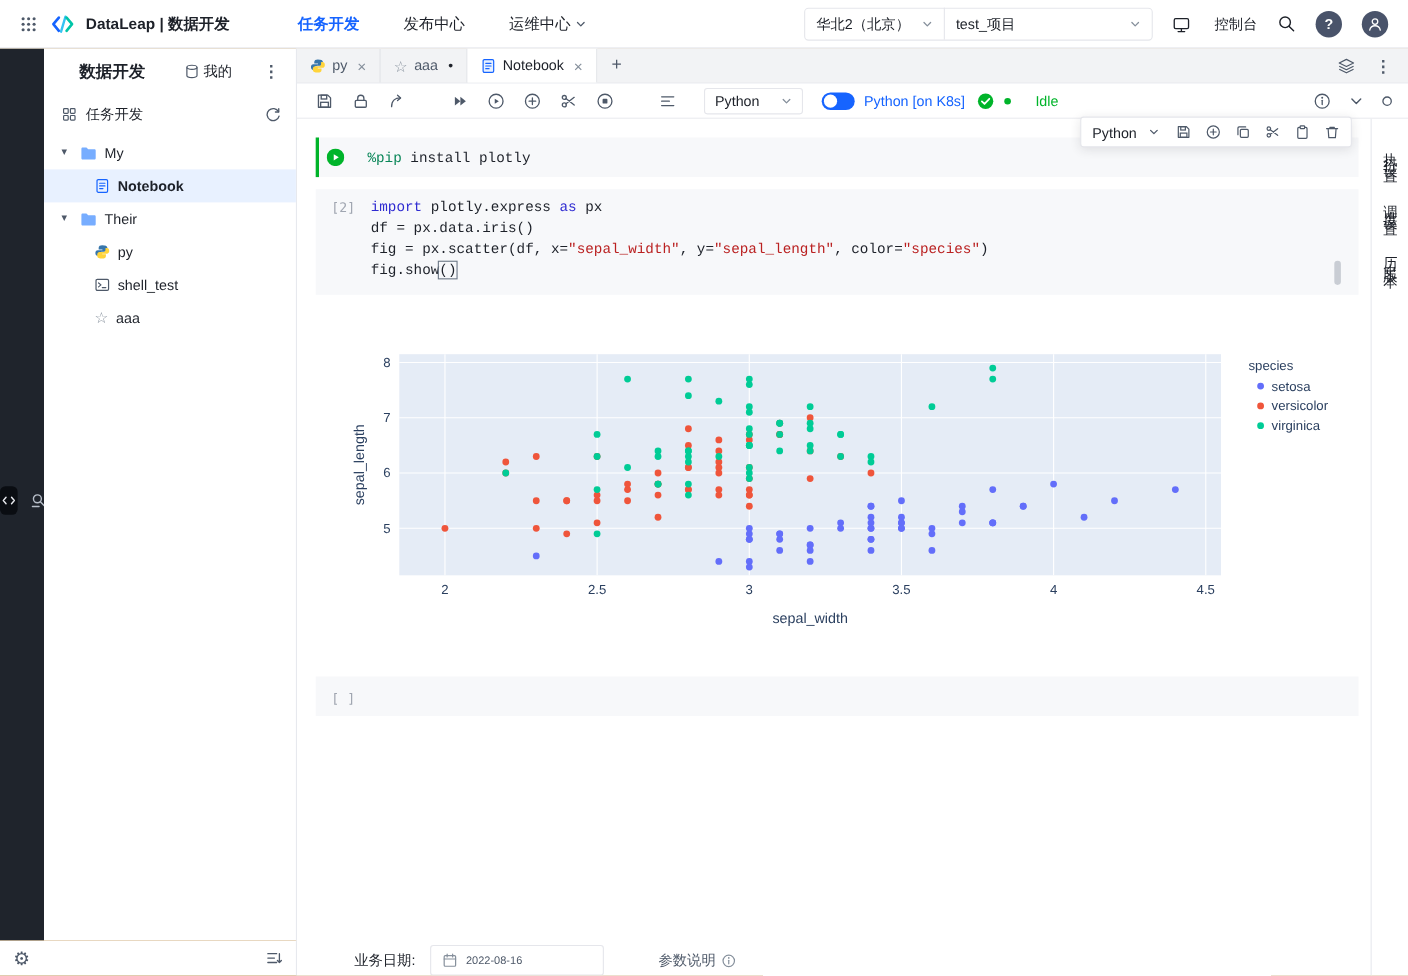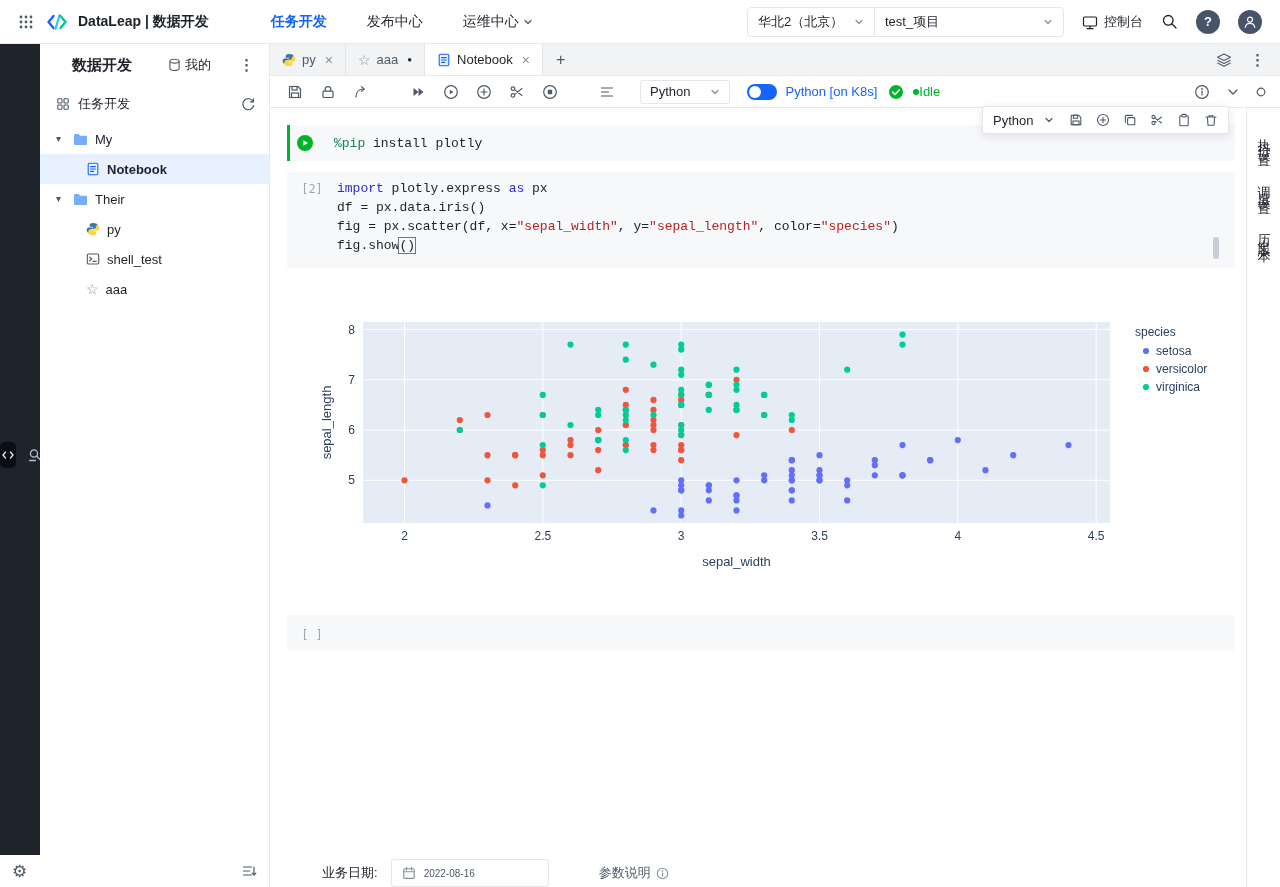--- a/index.html
+++ b/index.html
@@ -16,21 +16,21 @@
   .htitle{font-size:14px;font-weight:700;margin-left:10px;white-space:nowrap}
   .hnav{display:flex;gap:40px;margin-left:62px;font-size:14px}
   .hnav-item{display:flex;align-items:center;gap:4px;color:#1D2129;white-space:nowrap}
   .hnav-item.active{color:#1664FF;font-weight:700}
   .hright{display:flex;align-items:center;gap:18px}
   .select-group{display:flex;align-items:center;border:1px solid #E5E6EB;border-radius:4px;height:30px;background:#fff}
   .hselect{display:flex;align-items:center;justify-content:space-between;padding:0 10px;font-size:13px;height:100%}
   .hselect.region{min-width:126px}
   .hselect.project{min-width:188px}
   .vdiv{width:1px;height:29px;background:#E5E6EB}
-  .console{display:flex;gap:6px;font-size:13px;white-space:nowrap}
+  .console{display:flex;gap:22px;font-size:13px;white-space:nowrap}
   .circle-btn{width:24px;height:24px;border-radius:50%;background:#49536A;color:#fff;display:inline-flex;align-items:center;justify-content:center;font-size:13px;font-weight:700}
 
   
   .rail{position:absolute;top:44px;left:0;width:40px;height:811px;background:#1F242C;display:flex;align-items:center;padding-top:10px;gap:11px;z-index:10}
   .rail-item{width:26px;height:26px;border-radius:5px;display:flex;align-items:center;justify-content:center}
   .rail-item.active{background:#0A0D12}
 
   
   .sidebar{position:absolute;top:44px;left:40px;width:230px;height:811px;background:#fff;border-right:1px solid #E7E9EE;z-index:10}
   .sb-head{height:42px;display:flex;align-items:center;justify-content:space-between;padding:0 10px 0 32px}
@@ -65,21 +65,21 @@
   .tabbar-right{position:absolute;right:10px;top:0;height:32px;display:flex;align-items:center;gap:13px}
 
   .toolbar{height:32px;border-bottom:1px solid #E7E9EE;display:flex;align-items:center;padding:0 17px;gap:17px;background:#fff;position:relative}
   .tbi{display:inline-flex;align-items:center}
   .gapL{margin-left:24px}
   .kernel-select{display:flex;align-items:center;gap:20px;border:1px solid #E5E6EB;border-radius:3px;height:24px;padding:0 9px;font-size:13px;margin-left:8px}
   .toggle{width:30px;height:16px;border-radius:9px;background:#1664FF;position:relative;display:inline-block;flex:none}
   .knob{position:absolute;left:2px;top:2px;width:12px;height:12px;border-radius:50%;background:#fff}
   .k8s-label{color:#1664FF;font-size:13px;margin-left:-9px;white-space:nowrap}
   .check-wrap{margin-left:-6px}
-  .idle{display:flex;align-items:center;gap:0;color:#00B42A;font-size:13px;margin-left:-8px}
+  .idle{display:flex;align-items:center;gap:22px;color:#00B42A;font-size:13px;margin-left:-8px}
   .idle-dot{width:6px;height:6px;border-radius:50%;background:#00B42A}
   .tb-right{position:absolute;right:14px;top:0;height:32px;display:flex;align-items:center;gap:16px}
 
   
   .cell-toolbar{position:absolute;left:712px;top:62px;height:28px;background:#fff;border:1px solid #E5E6EB;border-radius:3px;box-shadow:0 2px 10px rgba(29,33,41,.12);display:flex;align-items:center;padding:0 10px;gap:13px;z-index:25}
   .ct-select{display:flex;align-items:center;gap:11px;font-size:13px;padding-right:2px}
 
   
   .content{position:absolute;top:64px;left:0;width:976px;bottom:0;overflow:hidden;background:#fff}
   .right-strip{position:absolute;top:64px;right:0;width:34px;bottom:0;border-left:1px solid #E7E9EE;display:flex;flex-direction:column;align-items:center;padding-top:20px;gap:28px;background:#fff}

